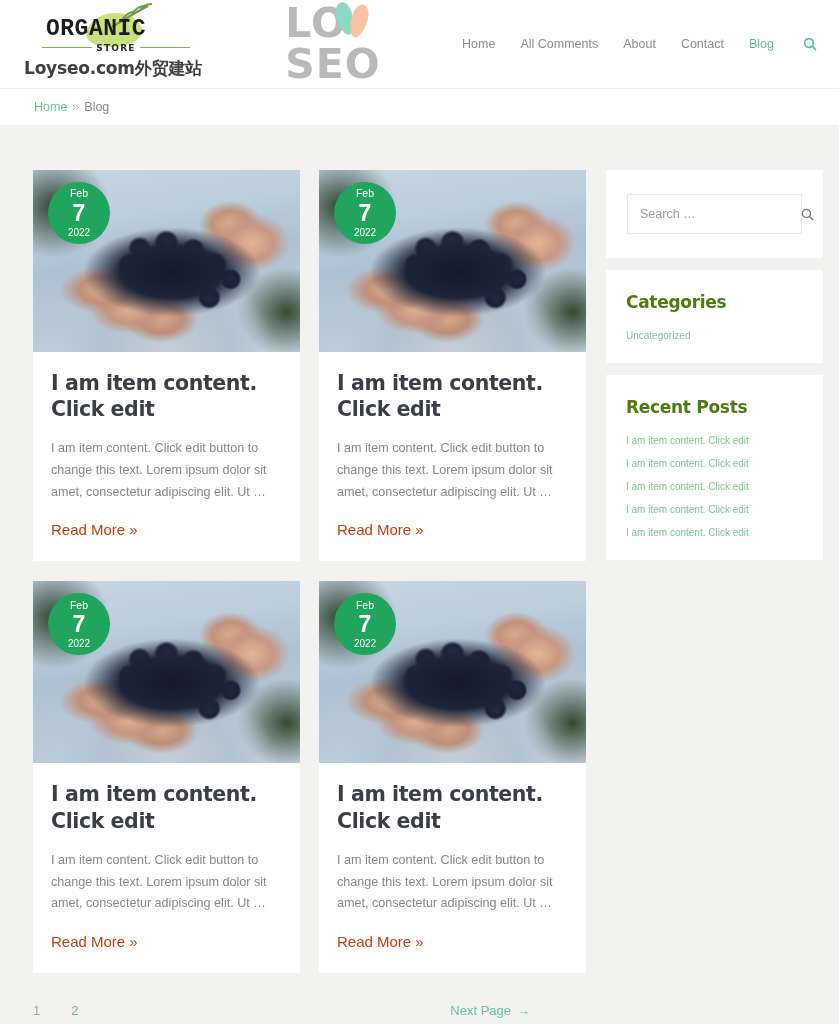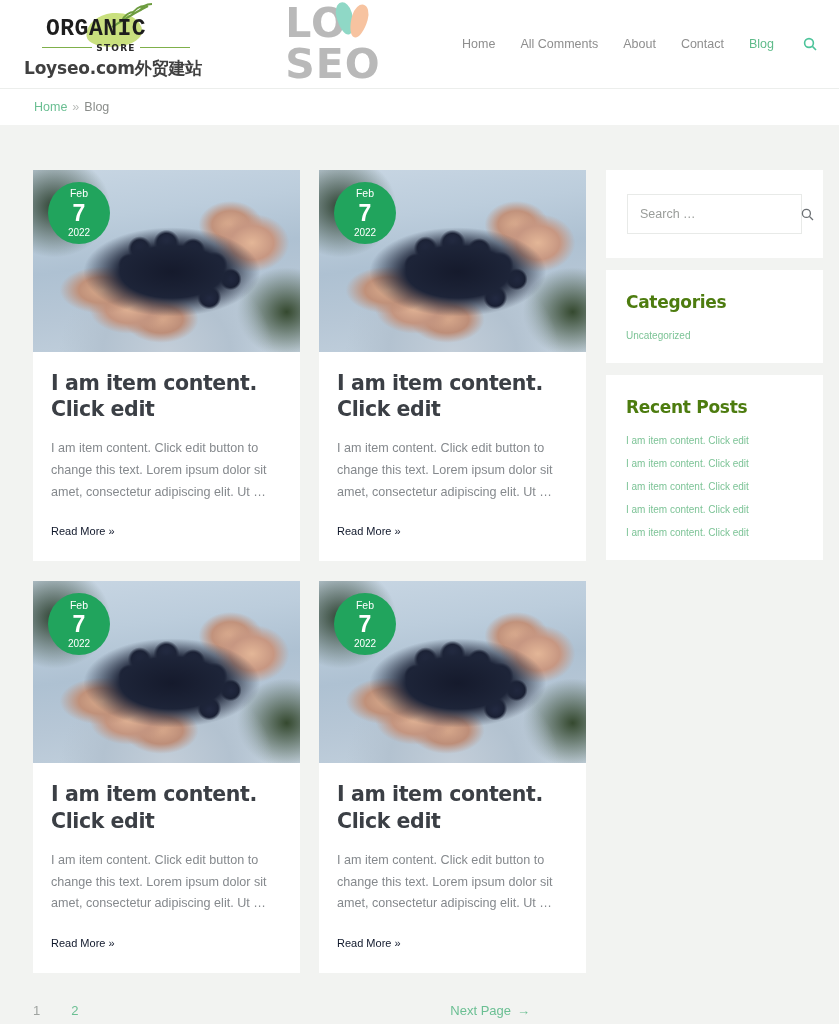--- a/index.html
+++ b/index.html
@@ -165,21 +165,21 @@
   .post-title {
     font-family: "DejaVu Sans", sans-serif;
     font-size: 20.5px; font-weight: bold; line-height: 1.28;
     color: #3b3f45; letter-spacing: -0.4px;
     margin-bottom: 16px;
   }
   .post-excerpt {
     font-size: 12.6px; line-height: 1.72; color: #85898d;
     margin-bottom: 18px;
   }
-  .read-more { font-size: 11px; color: #0f172a; text-decoration: none; }
+  .read-more { font-size: 15px; color: #c2410c; text-decoration: none; }
 
   
   .sidebar { width: 217px; display: flex; flex-direction: column; gap: 12px; }
   .widget { background: #ffffff; padding: 22px 20px; }
   .widget-search { padding: 24px 21px; }
   .search-box {
     display: flex; align-items: center;
     border: 1px solid #e8eae8;
     height: 40px; padding: 0 12px;
     background: #fff;

